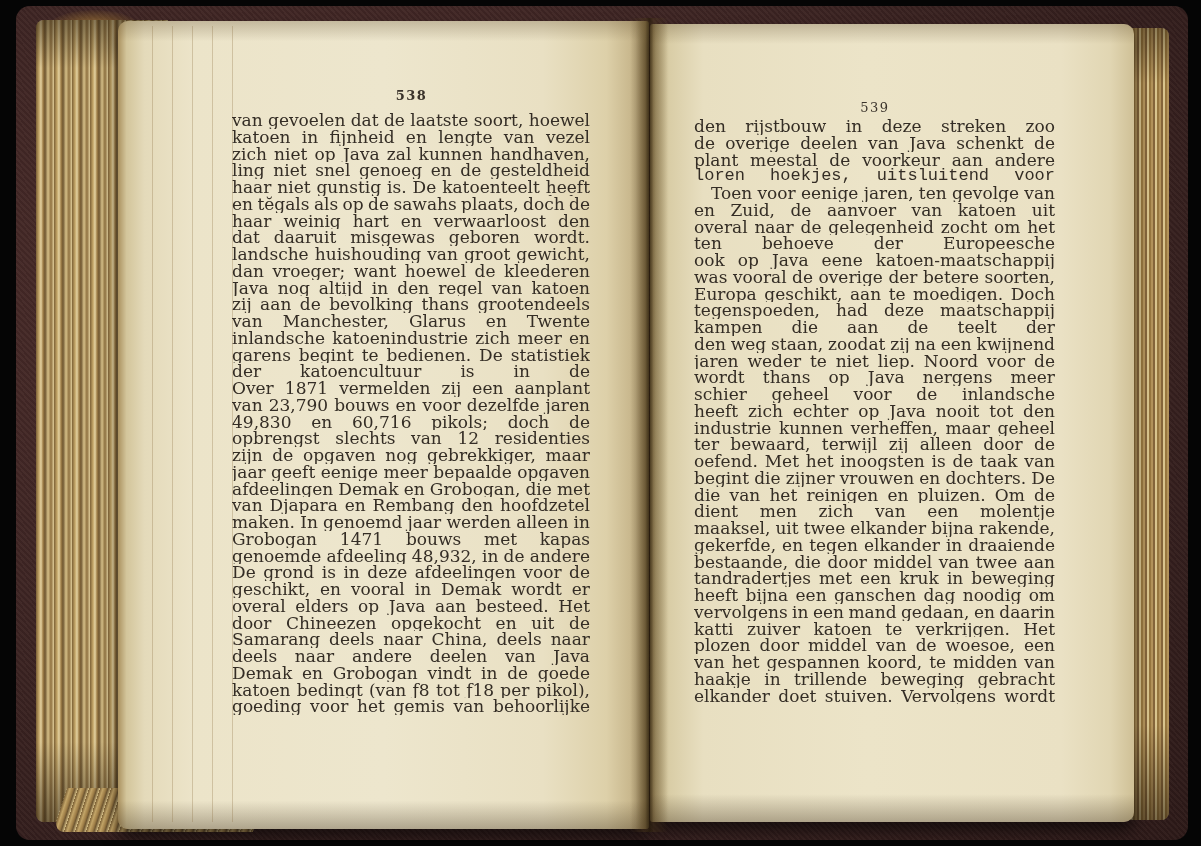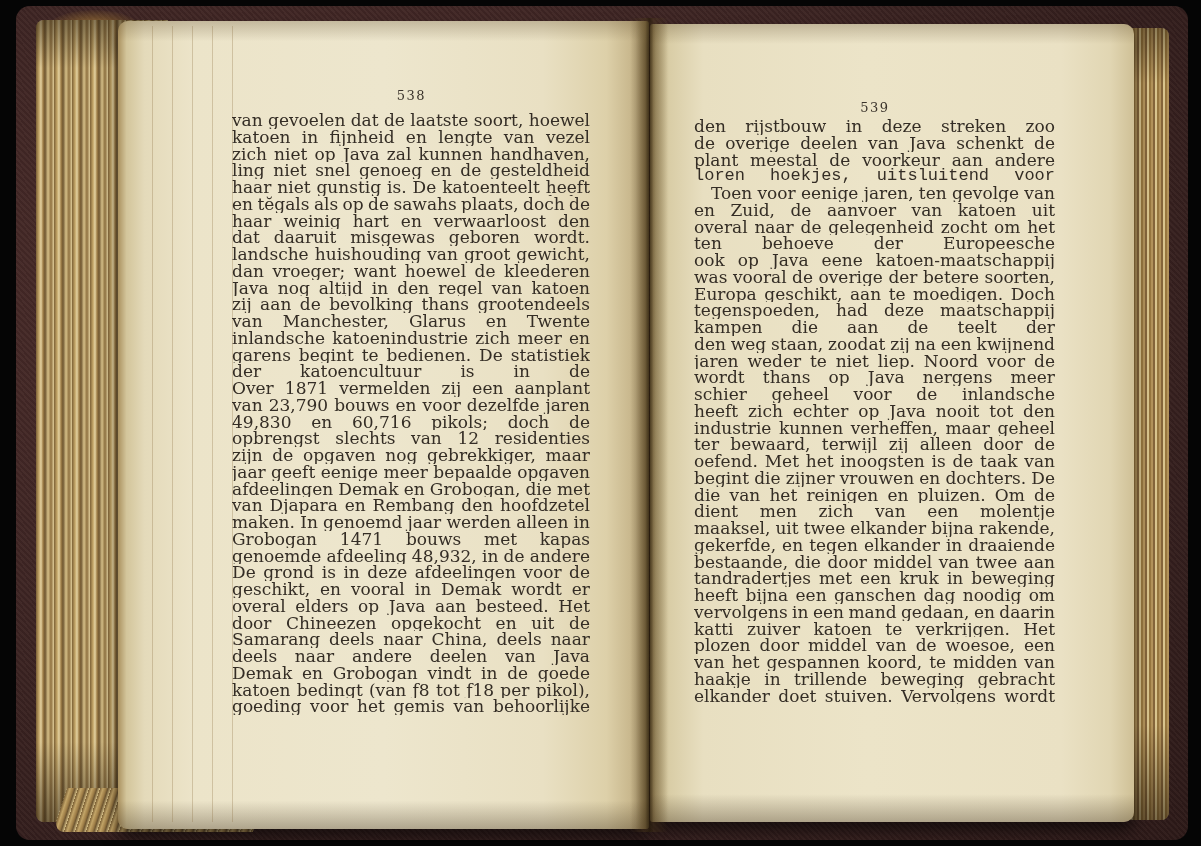--- a/index.html
+++ b/index.html
@@ -54,21 +54,21 @@
   
   .underleaf-lines{position:absolute;left:152px;top:26px;width:84px;height:796px;
          background:repeating-linear-gradient(90deg, rgba(140,112,66,0.30) 0 1px, rgba(0,0,0,0) 1px 20px);}
   
   .gutter{position:absolute;left:630px;top:18px;width:38px;height:814px;pointer-events:none;
          background:linear-gradient(90deg, rgba(60,45,20,0) 0%, rgba(76,57,28,0.45) 40%,
                     rgba(42,30,13,0.72) 51%, rgba(76,57,28,0.40) 62%, rgba(60,45,20,0) 100%);}
 
   
   .pagenum{position:absolute;font-size:13px;letter-spacing:1.5px;color:#3a332b;text-align:center;}
-  #pn-left{left:233px;top:88px;width:357px;}
+  #pn-left{left:233px;top:88px;width:357px;font-weight:bold;}
   #pn-right{left:695px;top:100px;width:360px;}
   .textcol{position:absolute;color:#342d25;font-size:17px;word-spacing:-1.2px;}
   #col-left{left:232px;top:112px;width:358px;}
   #col-right{left:694px;top:118px;width:361px;}
   .tline{line-height:16.75px;height:16.75px;overflow:hidden;white-space:normal;
          text-align:justify;text-align-last:justify;}
   .tline.pend{text-align-last:left;font-family:Liberation Mono, monospace;}
   .tline.pind{text-indent:17px;}
 </style>
 </head>

